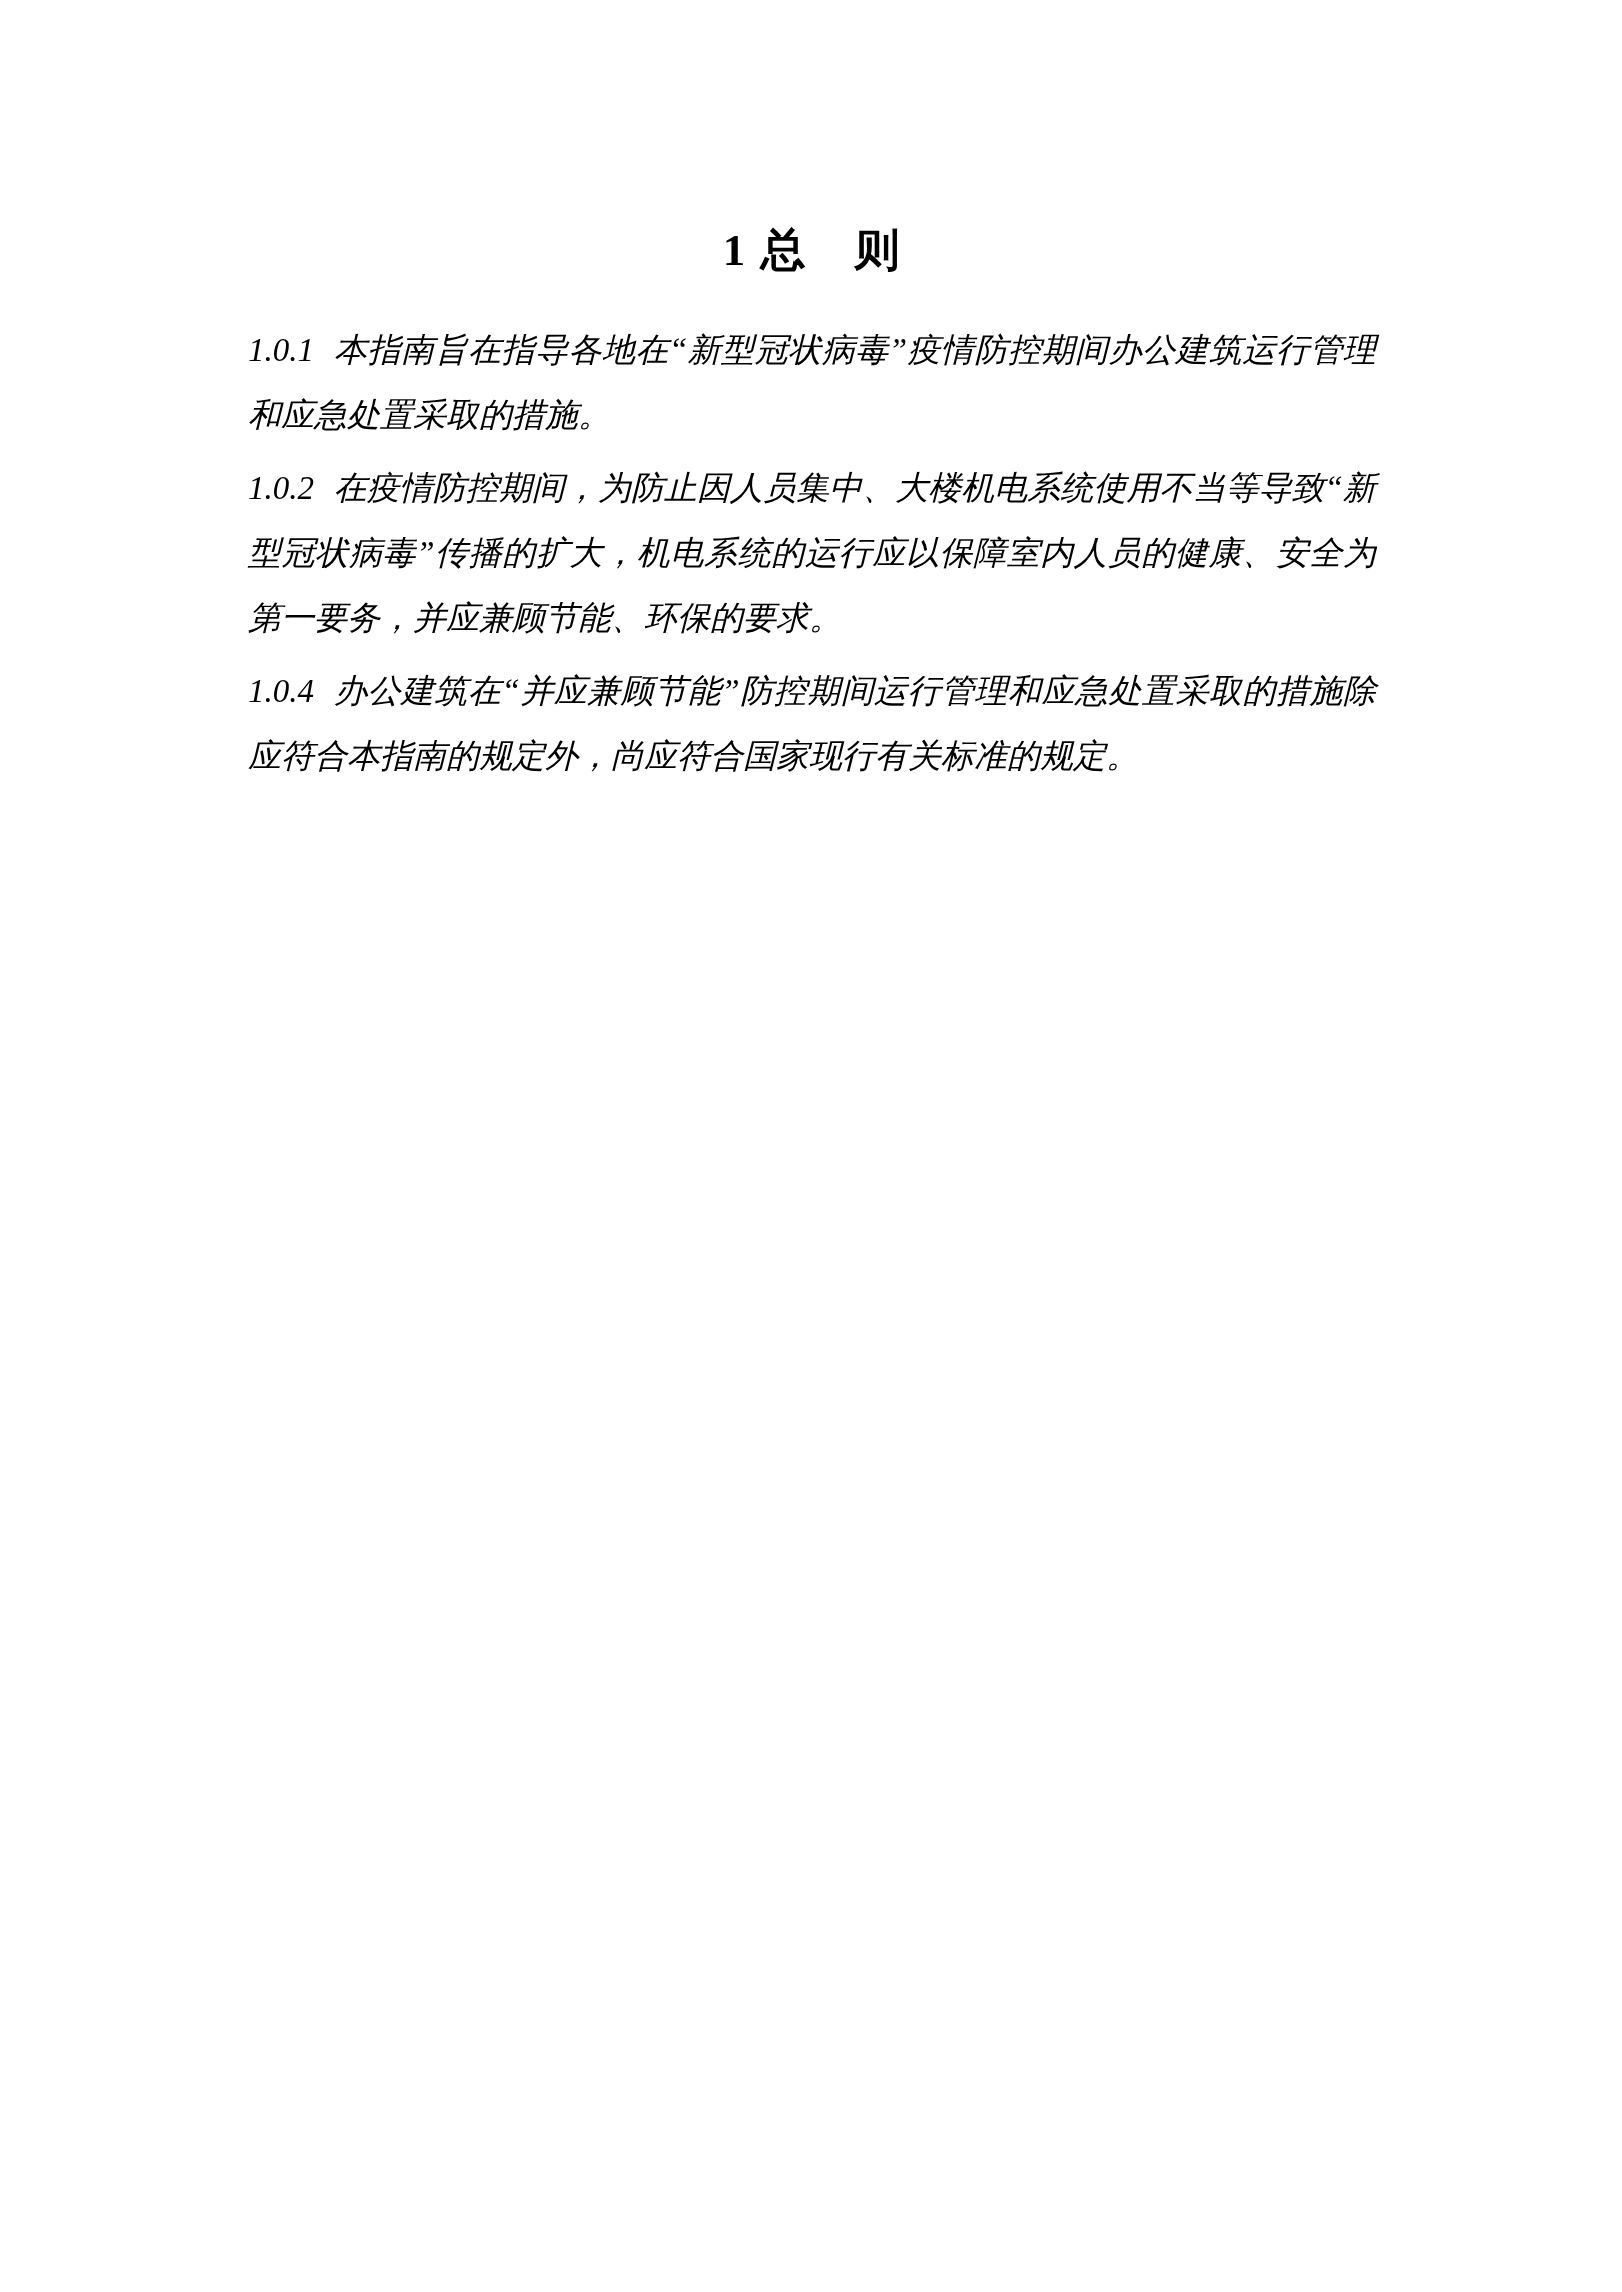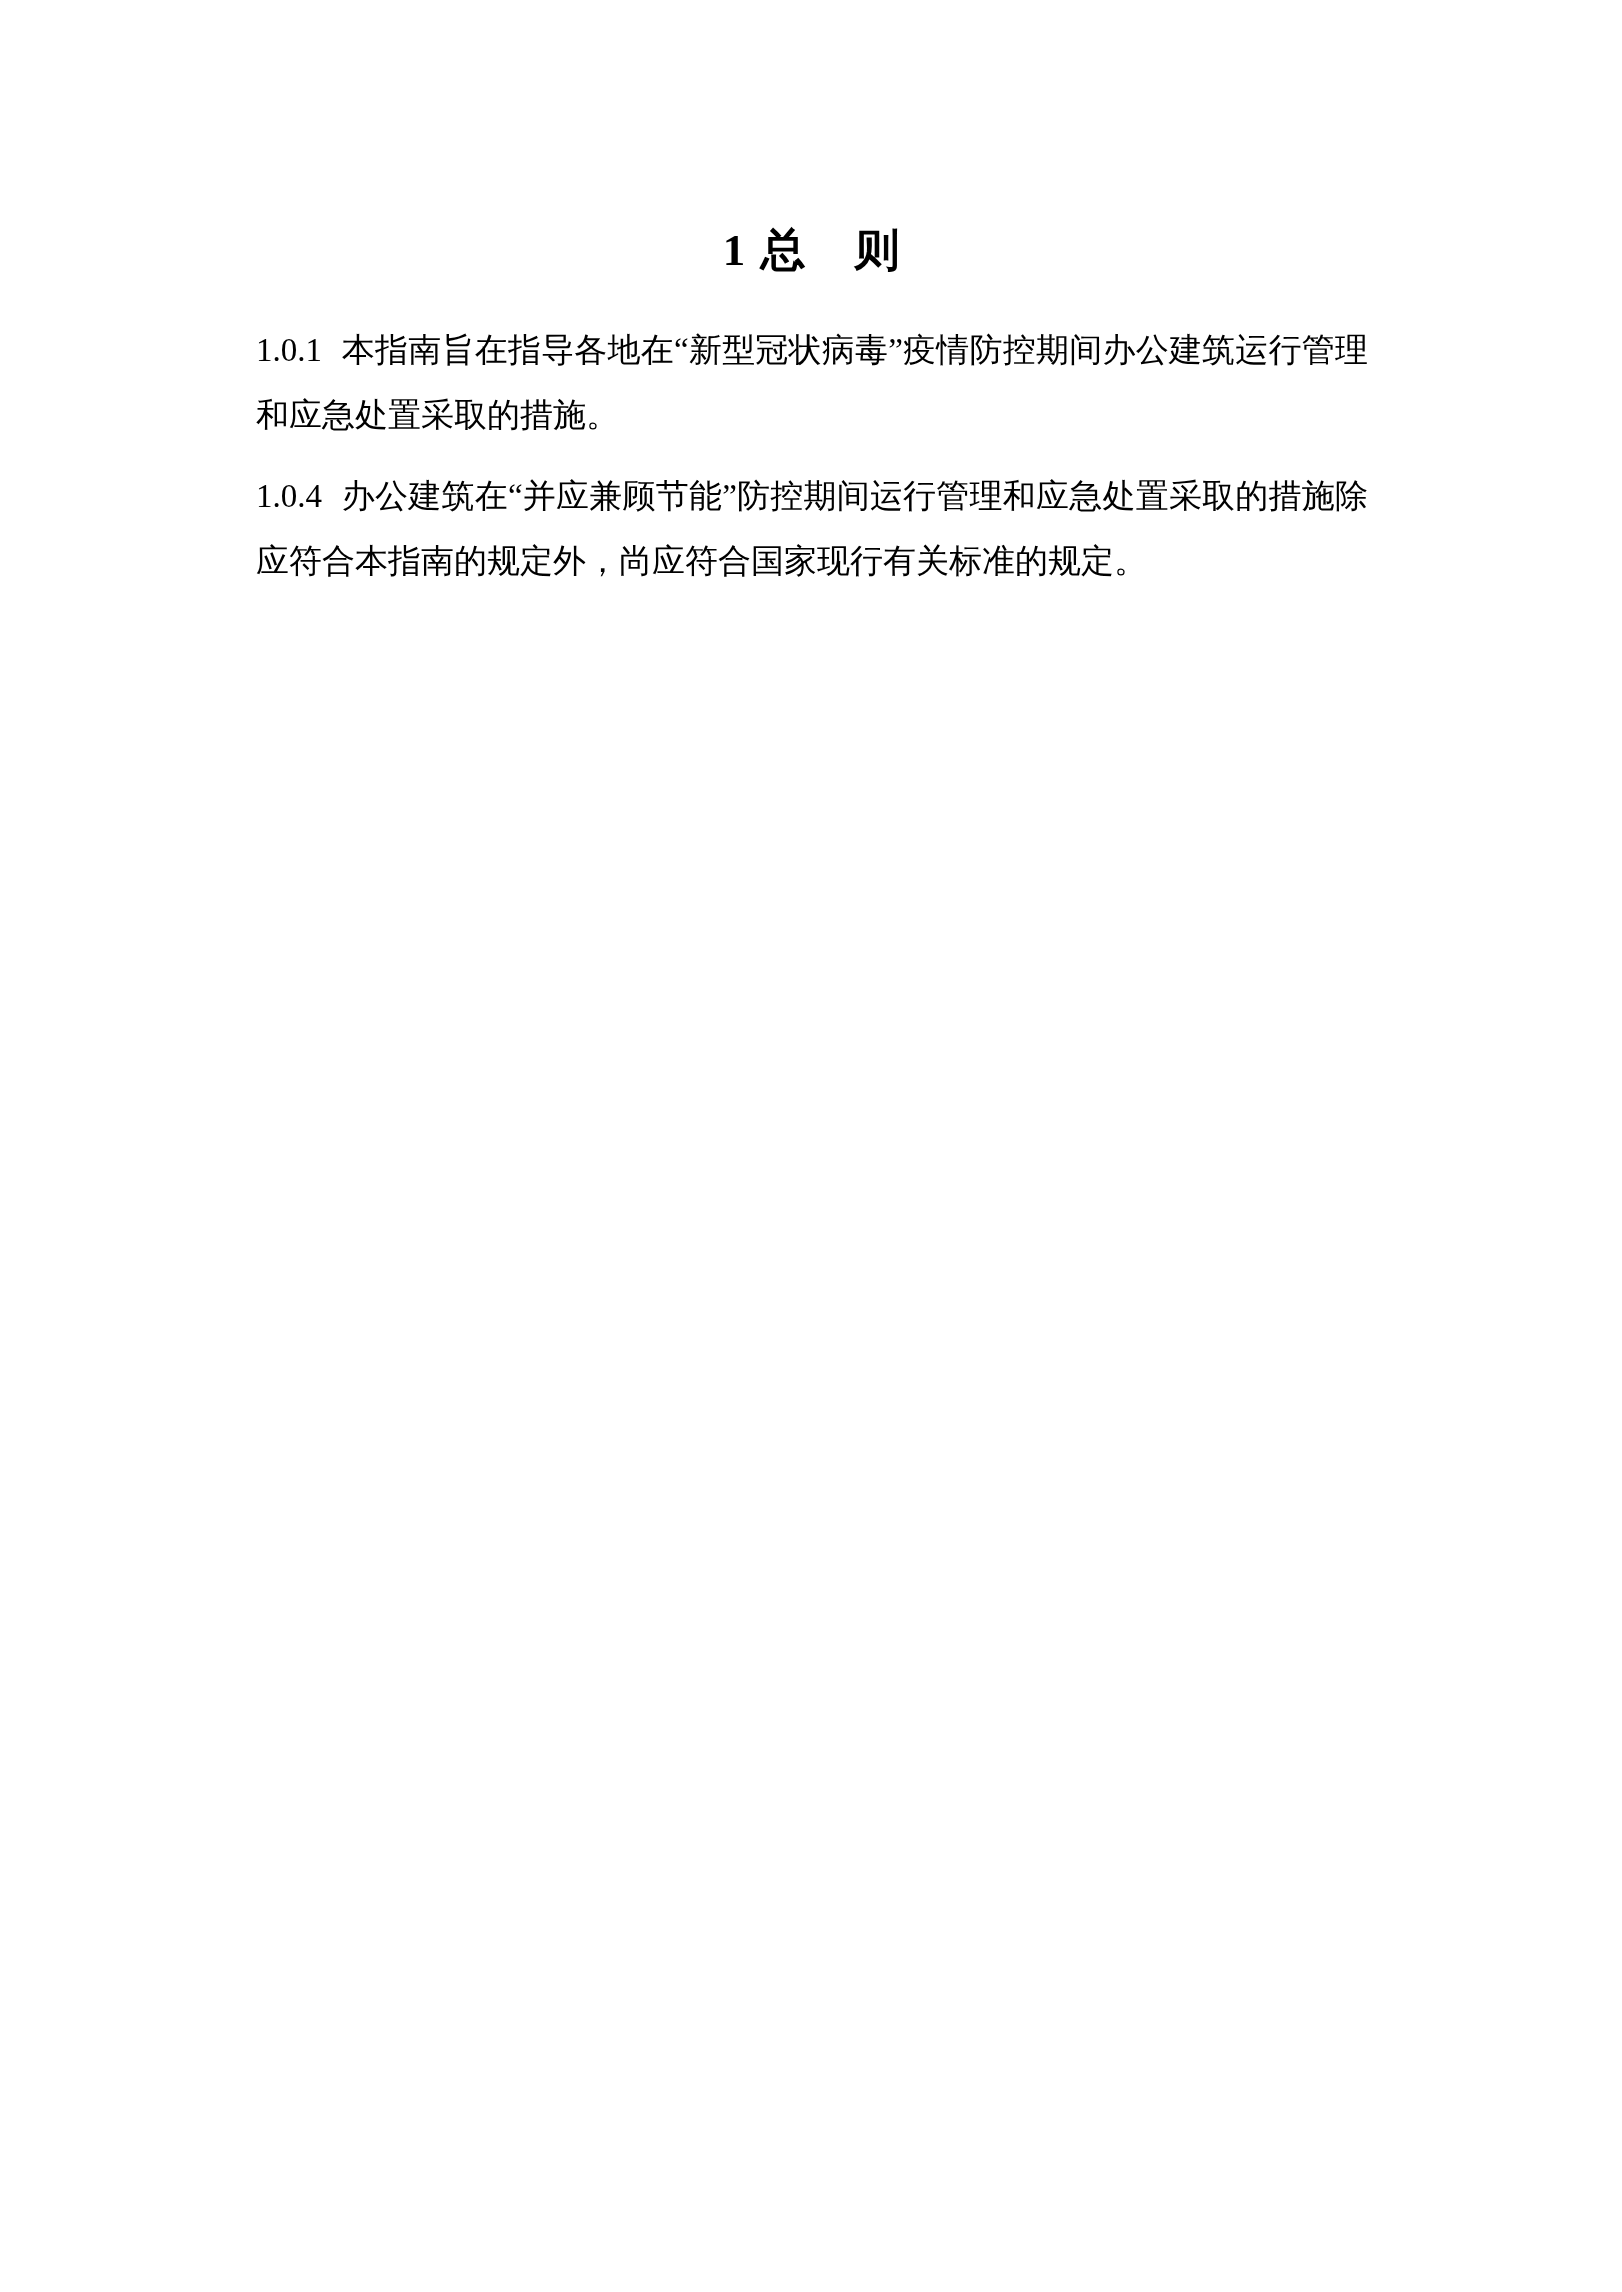--- a/index.html
+++ b/index.html
@@ -28,25 +28,26 @@
     text-align: center;
     font-size: 45px;
     font-weight: bold;
     letter-spacing: 2px;
     line-height: 1.2;
   }
   .doc-body {
     margin-top: 41px;
   }
   .para {
-    margin: 16px;
+    margin: 8px;
     font-size: 33px;
     line-height: 65px;
     text-align: justify;
     text-justify: inter-ideograph;
+    font-style: italic;
   }
   .para-number {
     display: inline-block;
     margin-right: 19.6px;
   }
   .page-number {
     position: absolute;
     left: 0;
     right: 0;
     top: 2090px;
@@ -62,20 +63,23 @@
   <div class="content">
 
     <h1 class="doc-title">1 总　则</h1>
 
     <div class="doc-body">
 
       <p class="para">
         <span class="para-number">1.0.1</span><span>本指南旨在指导各地在“新型冠状病毒”疫情防控期间办公建筑运行管理和应急处置采取的措施。</span>
       </p>
 
+      <p class="para">
+        <span class="para-number">1.0.2</span><span>在疫情防控期间，为防止因人员集中、大楼机电系统使用不当等导致“新型冠状病毒”传播的扩大，机电系统的运行应以保障室内人员的健康、安全为第一要务，并应兼顾节能、环保的要求。</span>
+      </p>
 
 
       <p class="para">
         <span class="para-number">1.0.4</span><span>办公建筑在“并应兼顾节能”防控期间运行管理和应急处置采取的措施除应符合本指南的规定外，尚应符合国家现行有关标准的规定。</span>
       </p>
 
     </div>
   </div>
 
   <div class="page-number">1</div>

